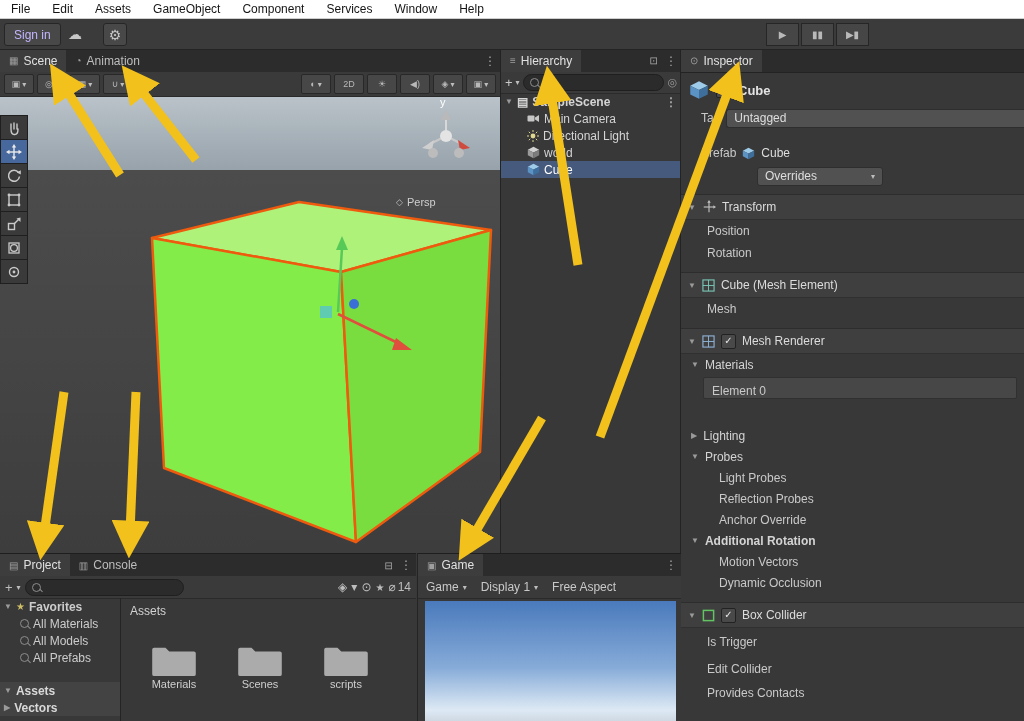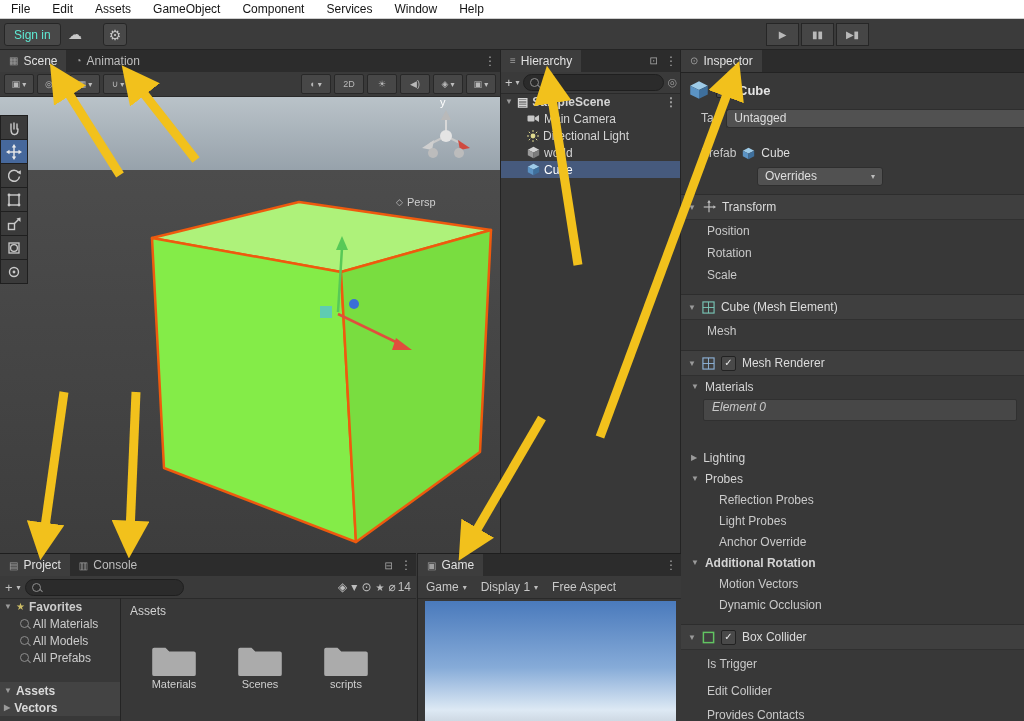--- a/index.html
+++ b/index.html
@@ -6,21 +6,21 @@
   #root{position:relative;width:1024px;height:721px;background:#383838;overflow:hidden;
         font-family:"Liberation Sans",sans-serif;-webkit-font-smoothing:antialiased;}
   .abs{position:absolute;}
   
   .menubar{position:absolute;top:0;left:0;right:0;height:18px;background:#ffffff;border-bottom:1px solid #cfcfcf;
            display:flex;align-items:center;font-size:12px;color:#151515;z-index:5;}
   .menubar span{padding:0 11px;cursor:default;}
   
   .topbar{position:absolute;top:19px;left:0;right:0;height:30px;background:#3b3b3b;border-bottom:1px solid #242424;z-index:5;}
   .tbtn{position:absolute;height:21px;background:#484848;border:1px solid #262626;border-radius:3px;
-        color:#5eead4;font-size:12px;display:flex;align-items:center;justify-content:center;padding:0 9px;}
+        color:#c4b5fd;font-size:12px;display:flex;align-items:center;justify-content:center;padding:0 9px;}
   .icnbtn{position:absolute;color:#c7c7c7;font-size:14px;display:flex;align-items:center;justify-content:center;}
   .playgrp{position:absolute;left:766px;top:4px;display:flex;gap:2px;}
   .playgrp .pbtn{width:31px;height:21px;background:#464646;border:1px solid #262626;color:#b9b9b9;
         font-size:10px;display:flex;align-items:center;justify-content:center;}
   
   .tabbar{position:absolute;left:0;right:0;top:0;height:23px;background:#2c2c2c;border-bottom:1px solid #232323;
           display:flex;align-items:stretch;}
   .tab{display:flex;align-items:center;gap:5px;padding:0 9px;font-size:12px;color:#bdbdbd;}
   .tab.active{background:#3d3d3d;color:#e0e0e0;}
   .tab .ticn{font-size:10px;color:#9f9f9f;}
@@ -67,21 +67,21 @@
   .field{background:#515151;border:1px solid #2e2e2e;border-radius:3px;height:17px;display:flex;align-items:center;
          padding:0 7px;font-size:12px;color:#dedede;gap:6px;}
   .grow{flex:1;border-right:none;border-radius:3px 0 0 3px;}
   .chead{display:flex;align-items:center;gap:6px;height:24px;background:#3f3f3f;border-top:1px solid #2d2d2d;
          border-bottom:1px solid #303030;padding-left:7px;}
   .ctitle{font-weight:normal;color:#dcdcdc;}
   .prow{display:flex;align-items:center;height:22px;padding-left:26px;}
   .prow2{display:flex;align-items:center;height:21px;padding-left:38px;}
   .frow{display:flex;align-items:center;height:21px;padding-left:10px;gap:6px;color:#d4d4d4;}
   .el0{margin:2px 8px 2px 22px;height:20px;background:#474747;border:1px solid #303030;border-radius:2px;
-       display:flex;align-items:flex-start;padding-left:8px;font-style:italic;}
+       display:flex;align-items:flex-end;padding-left:8px;}
   
   #projPanel{position:absolute;left:0;top:553px;width:416px;height:168px;background:#383838;border-top:1px solid #1e1e1e;}
   .ptools{position:absolute;left:0;right:0;top:22px;height:22px;background:#3a3a3a;border-bottom:1px solid #2a2a2a;
           display:flex;align-items:center;gap:4px;padding:0 5px;font-size:12px;color:#bdbdbd;}
   .pleft{position:absolute;left:0;top:44px;bottom:0;width:120px;border-right:1px solid #242424;font-size:12px;color:#cccccc;}
   .prowl{height:17px;display:flex;align-items:center;gap:4px;padding-left:4px;white-space:nowrap;overflow:hidden;}
   .prowl.sub{padding-left:20px;}
   .prowl.hl{background:#434343;font-weight:bold;color:#d9d9d9;}
   .pright{position:absolute;left:121px;right:0;top:44px;bottom:0;}
   .folder{position:absolute;width:62px;text-align:center;color:#cfcfcf;font-size:11px;}
@@ -418,23 +418,20 @@
             </g>
           </svg>
         <span class="ctitle">Transform</span>
       </div>
       <div class="prow">
           <span>Position</span>
         </div>
       <div class="prow">
           <span>Rotation</span>
         </div>
-      <div class="prow">
-          <span>Scale</span>
-        </div>
 
       <div style="height:8px"></div>
 
       <div class="chead">
         <span class="tri">▼</span>
         <svg class="icon" width="13" height="13" viewBox="0 0 14 14">
             <rect x="1" y="1" width="12" height="12" fill="none" stroke="#79c7b7" stroke-width="1.2"></rect>
             <line x1="1" y1="7" x2="13" y2="7" stroke="#79c7b7"></line>
             <line x1="7" y1="1" x2="7" y2="13" stroke="#79c7b7"></line>
           </svg>
@@ -468,24 +465,24 @@
 
       <div class="frow">
         <span class="tri">▶</span>
         <span>Lighting</span>
       </div>
       <div class="frow">
         <span class="tri">▼</span>
         <span>Probes</span>
       </div>
       <div class="prow2">
+          <span>Light Probes</span>
+        </div>
+      <div class="prow2">
           <span>Reflection Probes</span>
-        </div>
-      <div class="prow2">
-          <span>Light Probes</span>
         </div>
       <div class="prow2">
           <span>Anchor Override</span>
         </div>
       <div class="frow">
         <span class="tri">▼</span>
         <span style="font-weight:bold">Additional Rotation</span>
       </div>
       <div class="prow2">
           <span>Motion Vectors</span>

